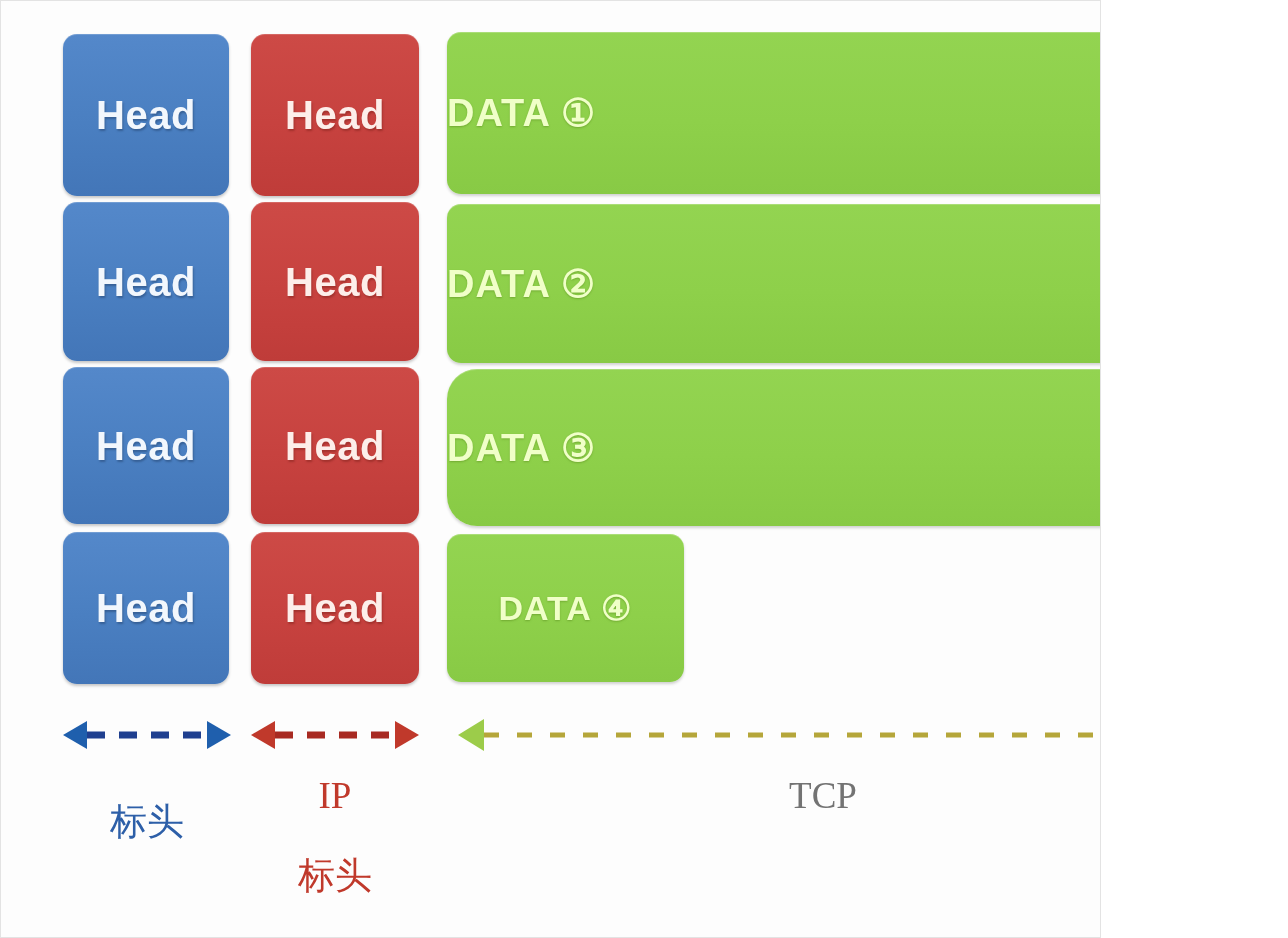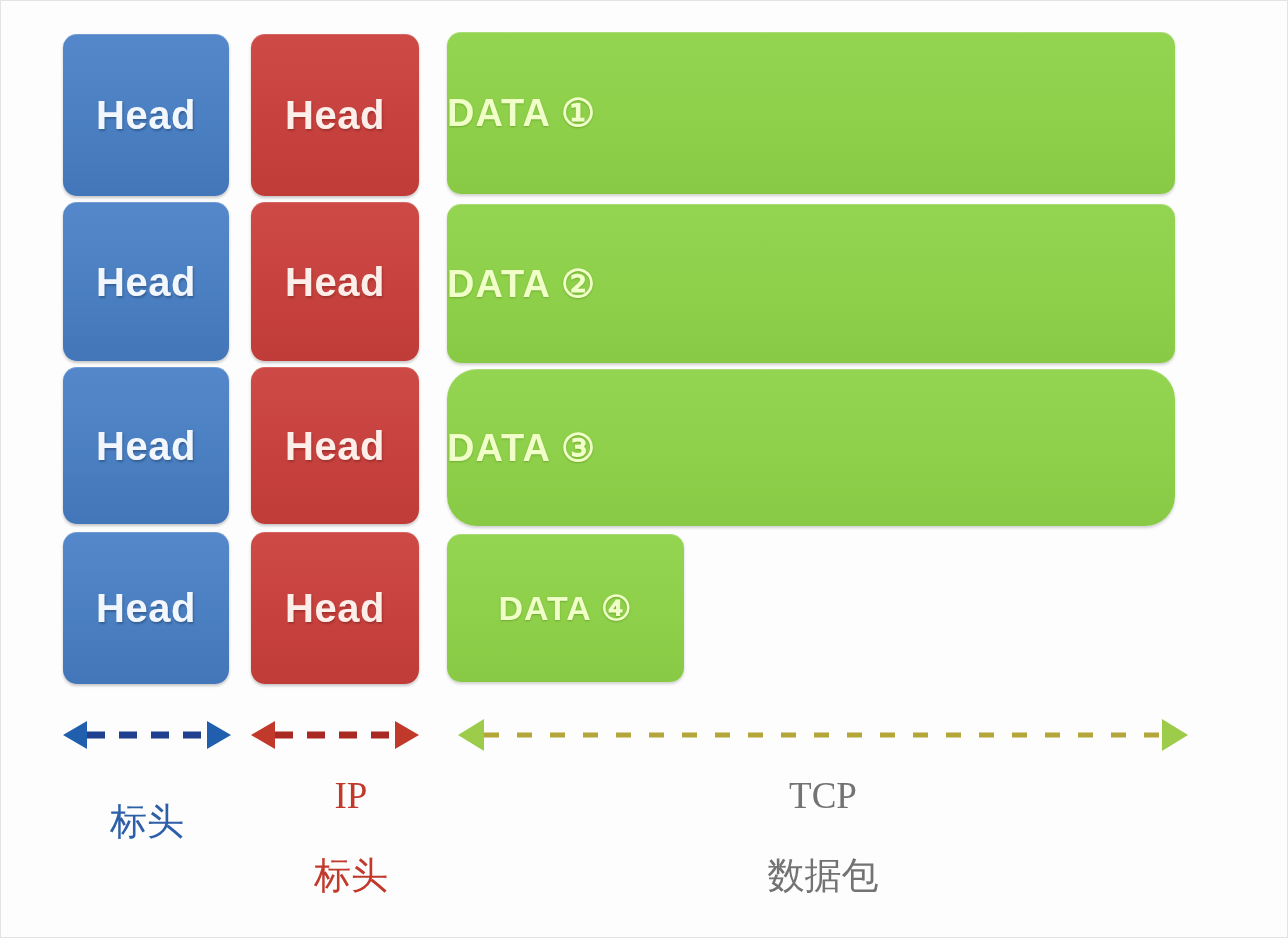--- a/index.html
+++ b/index.html
@@ -2,21 +2,21 @@
 <html><head>
 <meta charset="utf-8">
 <style>
   html, body {
     margin: 0;
     padding: 0;
     background: #ffffff;
   }
   #canvas {
     position: relative;
-    width: 1288px;
+    width: 1101px;
     height: 938px;
     background: #fdfdfd;
     box-sizing: border-box;
     border: 1px solid #e3e3e3;
     overflow: hidden;
     font-family: "Liberation Sans", sans-serif;
   }
 
   
   .block {
@@ -172,23 +172,22 @@
       <polygon points="2,22 28,6 28,38" fill="#9ccc4a"></polygon>
       <polygon points="732,22 706,6 706,38" fill="#9ccc4a"></polygon>
       <line x1="28" y1="22" x2="706" y2="22" stroke="#b5a63a" stroke-width="5" stroke-dasharray="15 18"></line>
     </svg>
   </div>
 
   <div class="caption eth" style="left:60px; top:768px; width:172px;">
     <span class="cap-line cap-bottom">标头</span>
   </div>
 
-  <div class="caption ip" style="left:264px; top:768px; width:172px;">
+  <div class="caption ip" style="left:248px; top:768px; width:172px;">
     <span class="cap-line cap-top">IP</span>
     <span class="cap-line cap-bottom">标头</span>
   </div>
 
   <div class="caption tcp" style="left:455px; top:768px; width:734px;">
     <span class="cap-line cap-top">TCP</span>
-    <span class="cap-line cap-bottom">数据包</span>
   </div>
 
 </div>
 
 </body></html>

